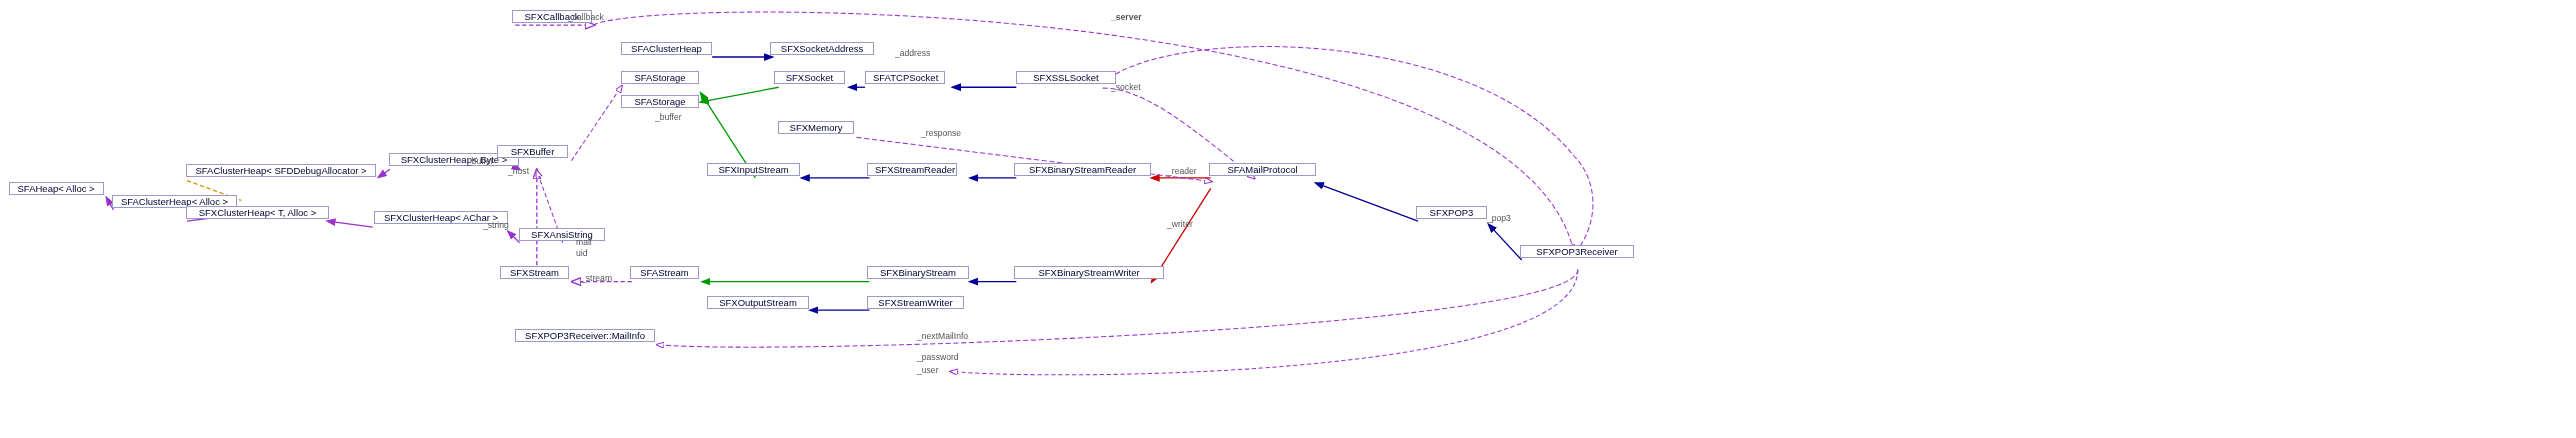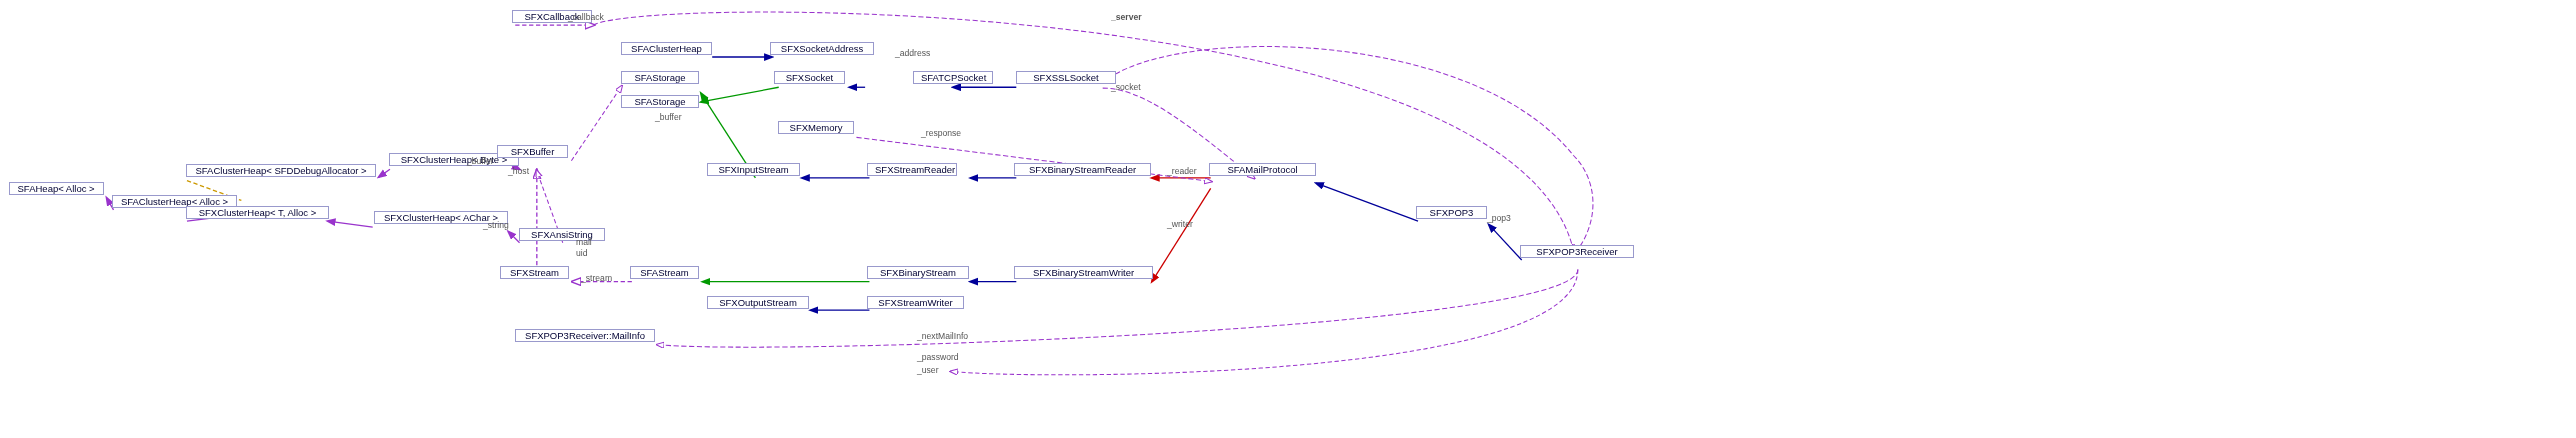--- a/index.html
+++ b/index.html
@@ -160,21 +160,21 @@
   </div>
   <div class="node-box" style="left:621px;top:42px;width:91px;">
     <span>SFAClusterHeap</span>
   </div>
   <div class="node-box" style="left:770px;top:42px;width:104px;">
     <span>SFXSocketAddress</span>
   </div>
   <div class="node-box" style="left:774px;top:71px;width:71px;">
     <span>SFXSocket</span>
   </div>
-  <div class="node-box" style="left:865px;top:71px;width:80px;margin-left:48px;">
+  <div class="node-box" style="left:865px;top:71px;width:80px;">
     <span>SFATCPSocket</span>
   </div>
   <div class="node-box" style="left:1016px;top:71px;width:100px;">
     <span>SFXSSLSocket</span>
   </div>
   <div class="node-box" style="left:778px;top:121px;width:76px;">
     <span>SFXMemory</span>
   </div>
   <div class="node-box" style="left:500px;top:266px;width:69px;">
     <span>SFXStream</span>
@@ -193,21 +193,21 @@
   </div>
   <div class="node-box" style="left:867px;top:296px;width:97px;">
     <span>SFXStreamWriter</span>
   </div>
   <div class="node-box" style="left:867px;top:266px;width:102px;">
     <span>SFXBinaryStream</span>
   </div>
   <div class="node-box" style="left:1014px;top:163px;width:137px;">
     <span>SFXBinaryStreamReader</span>
   </div>
-  <div class="node-box" style="left:1014px;top:266px;width:139px;text-align:center;">
+  <div class="node-box" style="left:1014px;top:266px;width:150px;text-align:center;">
     <span>SFXBinaryStreamWriter</span>
   </div>
   <div class="node-box" style="left:512px;top:10.4px;width:80px;">
     <span>SFXCallback</span>
   </div>
   <div class="node-box" style="left:1209px;top:163px;width:107px;">
     <span>SFAMailProtocol</span>
   </div>
   <div class="node-box" style="left:1416px;top:206px;width:71px;">
     <span>SFXPOP3</span>

